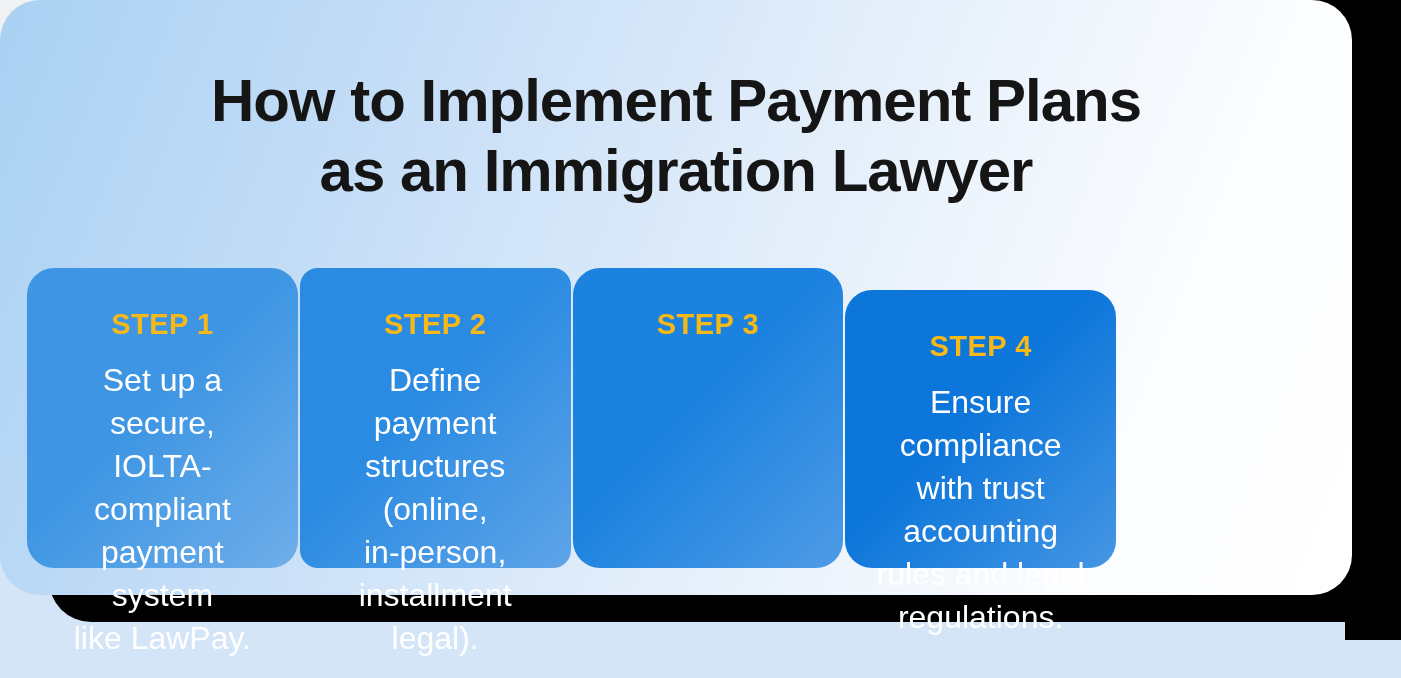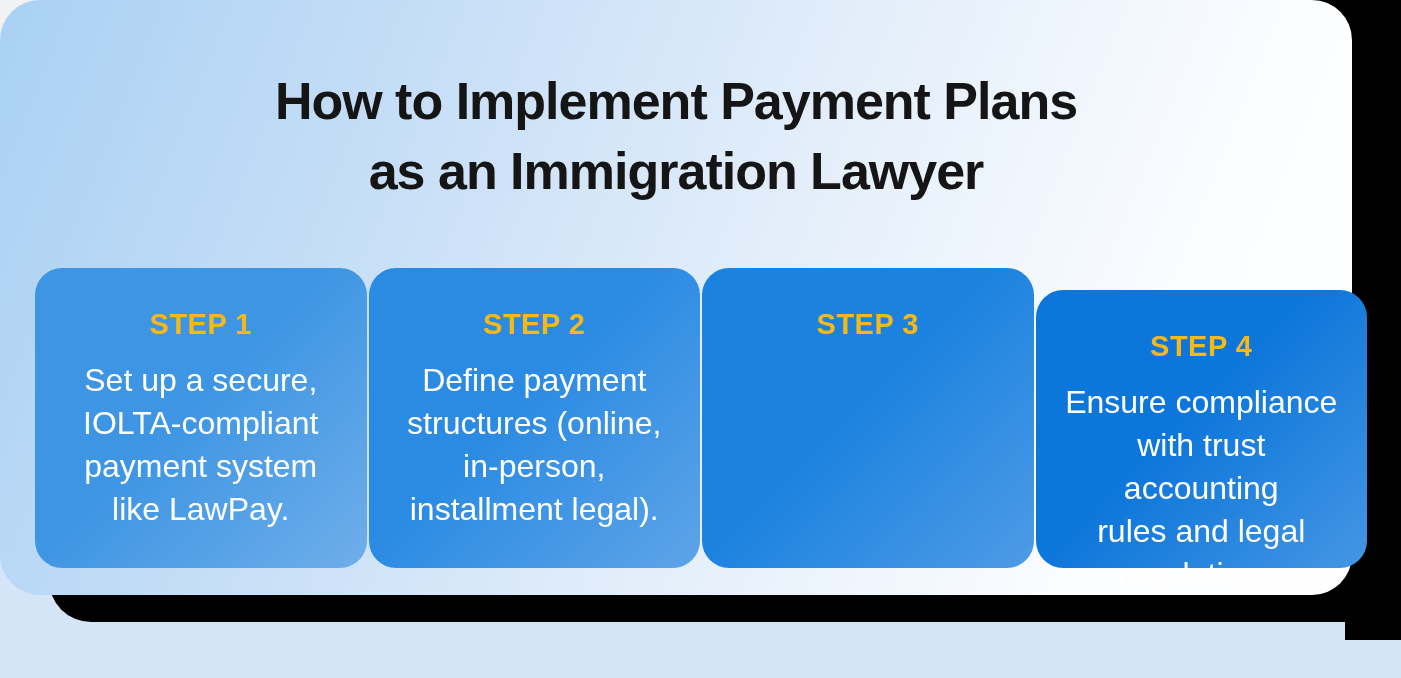--- a/index.html
+++ b/index.html
@@ -37,30 +37,30 @@
     top: 0;
     width: 1352px;
     height: 595px;
     border-radius: 40px;
   }
   .title {
     margin: 0;
     padding-top: 66px;
     text-align: center;
     color: #151515;
-    font-size: 52px;
+    font-size: 60px;
     line-height: 70px;
     font-weight: 800;
     letter-spacing: -1px;
   }
   .cards {
     position: absolute;
-    left: 35px;
+    left: 27px;
     top: 268px;
-    width: 1332px;
+    width: 1089px;
     height: 300px;
     display: flex;
     gap: 2px;
   }
   .card {
     flex: 1 1 0;
     border-radius: 27px;
     box-sizing: border-box;
     padding: 40px 26px 0 26px;
     text-align: center;
@@ -90,21 +90,21 @@
 </div>
 
 <div class="cards">
   <div class="card" style="background: linear-gradient(135deg, rgb(61, 149, 227) 45%, rgb(111, 174, 234) 100%);">
     <div class="step-label" style="color: rgb(248, 185, 22);">STEP 1</div>
     <div class="step-text">Set up a secure,
 IOLTA-compliant
 payment system
 like LawPay.</div>
   </div>
-  <div class="card" style="background: linear-gradient(135deg, rgb(43, 139, 226) 45%, rgb(94, 164, 232) 100%);">
+  <div class="card" style="background: linear-gradient(135deg, rgb(43, 139, 226) 45%, rgb(94, 164, 232) 100%); border-radius: 18px;">
     <div class="step-label" style="color: rgb(248, 185, 22);">STEP 2</div>
     <div class="step-text">Define payment
 structures (online,
 in-person,
 installment legal).</div>
   </div>
   <div class="card" style="background: linear-gradient(135deg, rgb(27, 130, 223) 45%, rgb(78, 155, 230) 100%);">
     <div class="step-label" style="color: rgb(248, 185, 22);">STEP 3</div>
   </div>
   <div class="card" style="background: linear-gradient(135deg, rgb(12, 118, 218) 45%, rgb(69, 150, 228) 100%); margin-top: 22px;">

